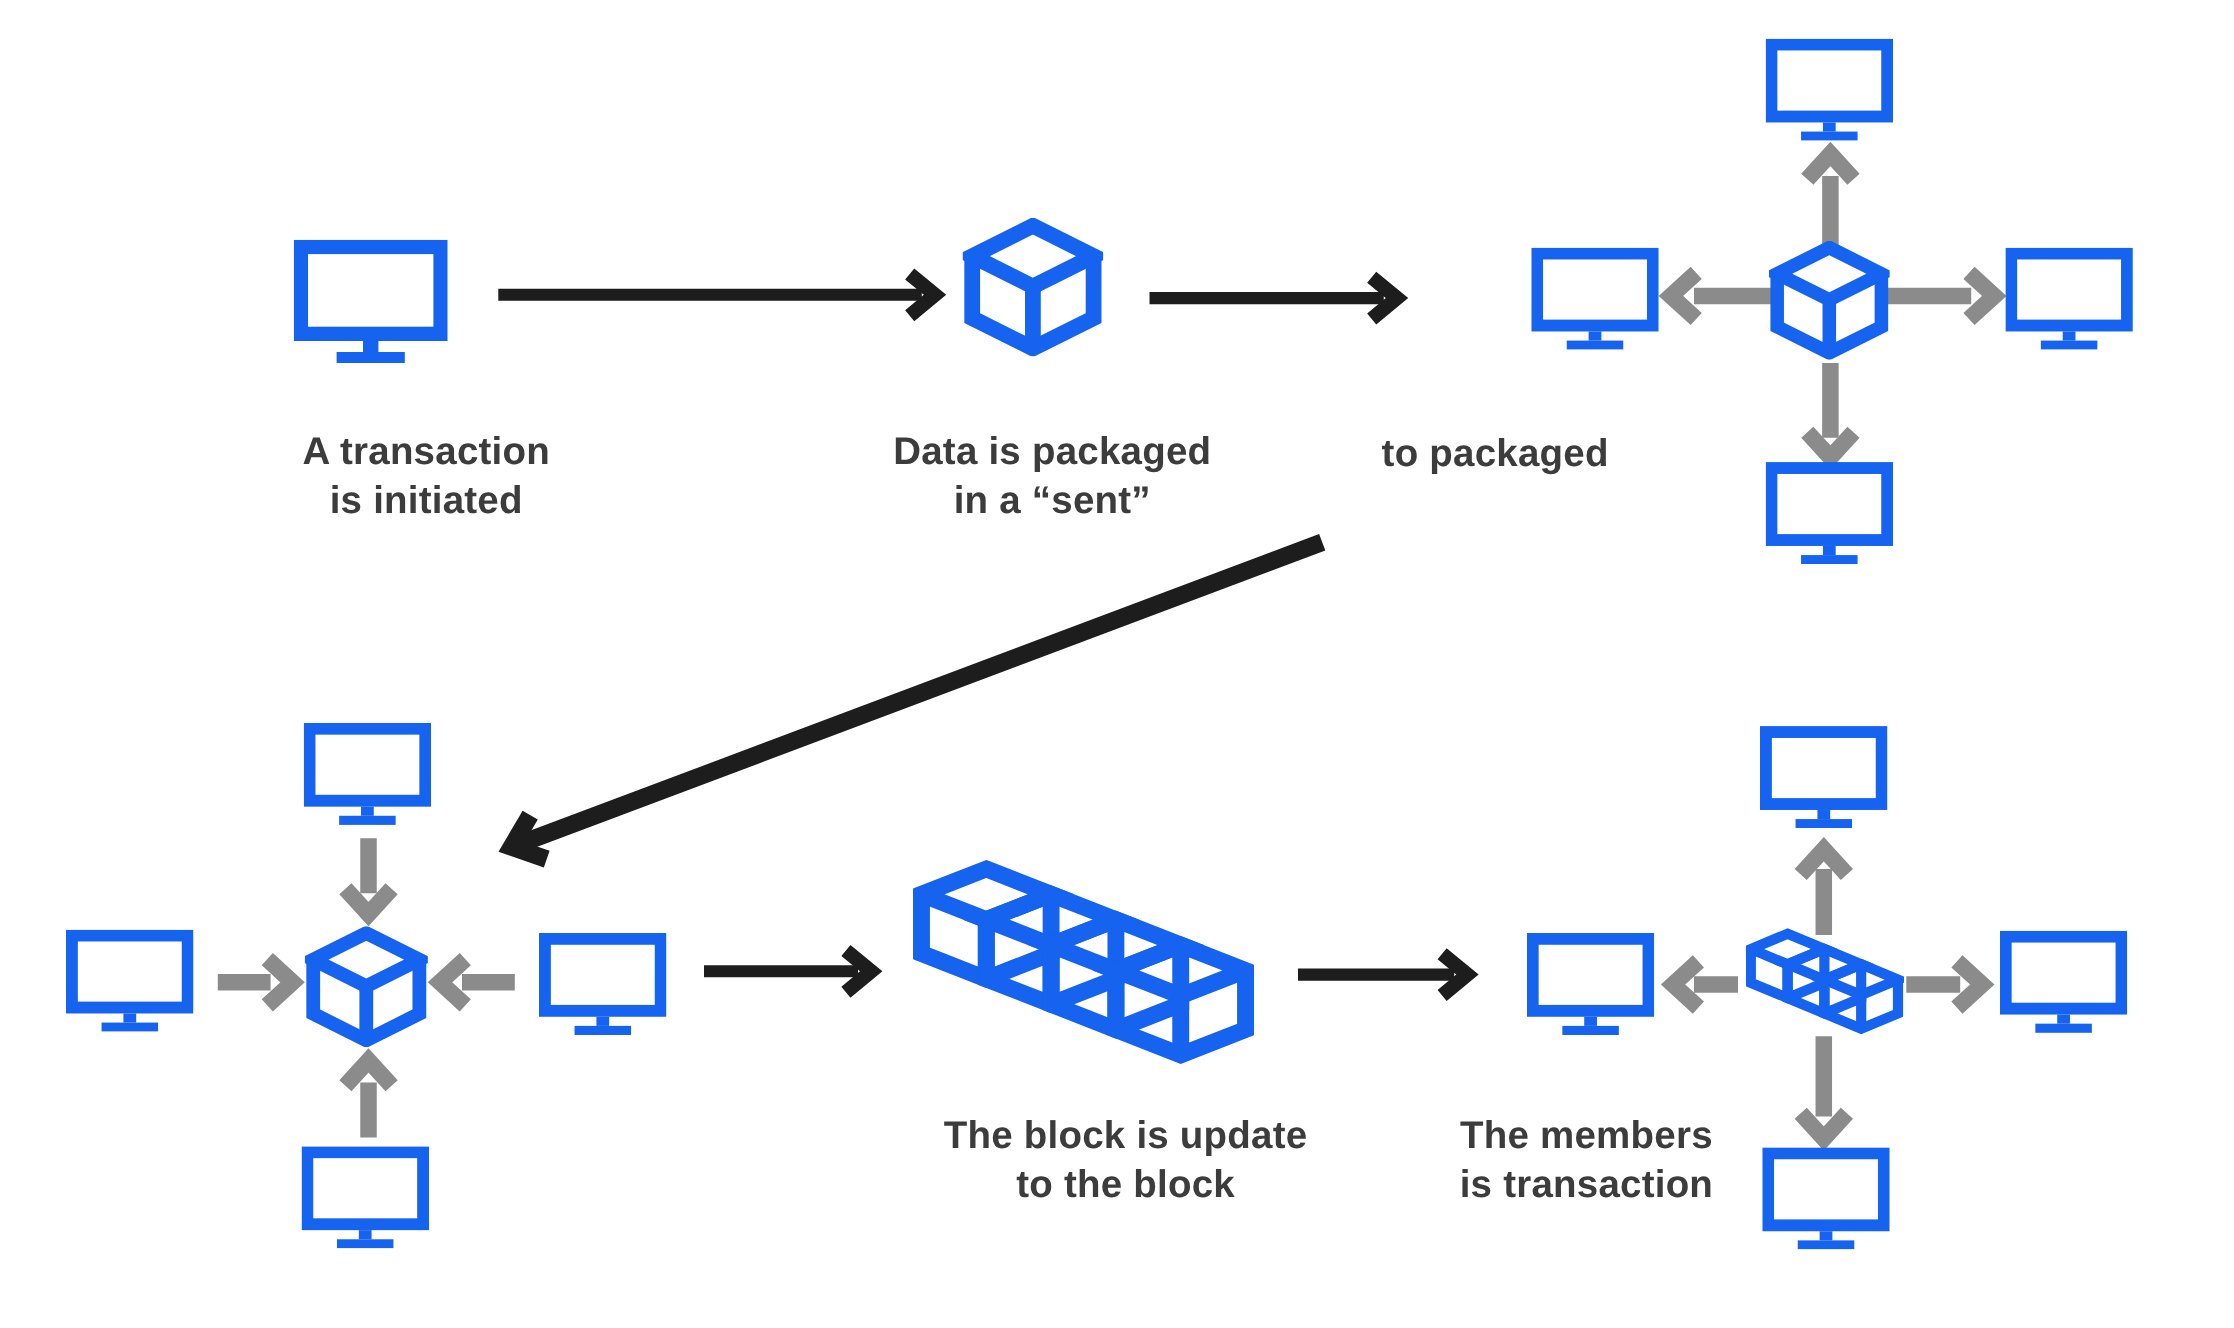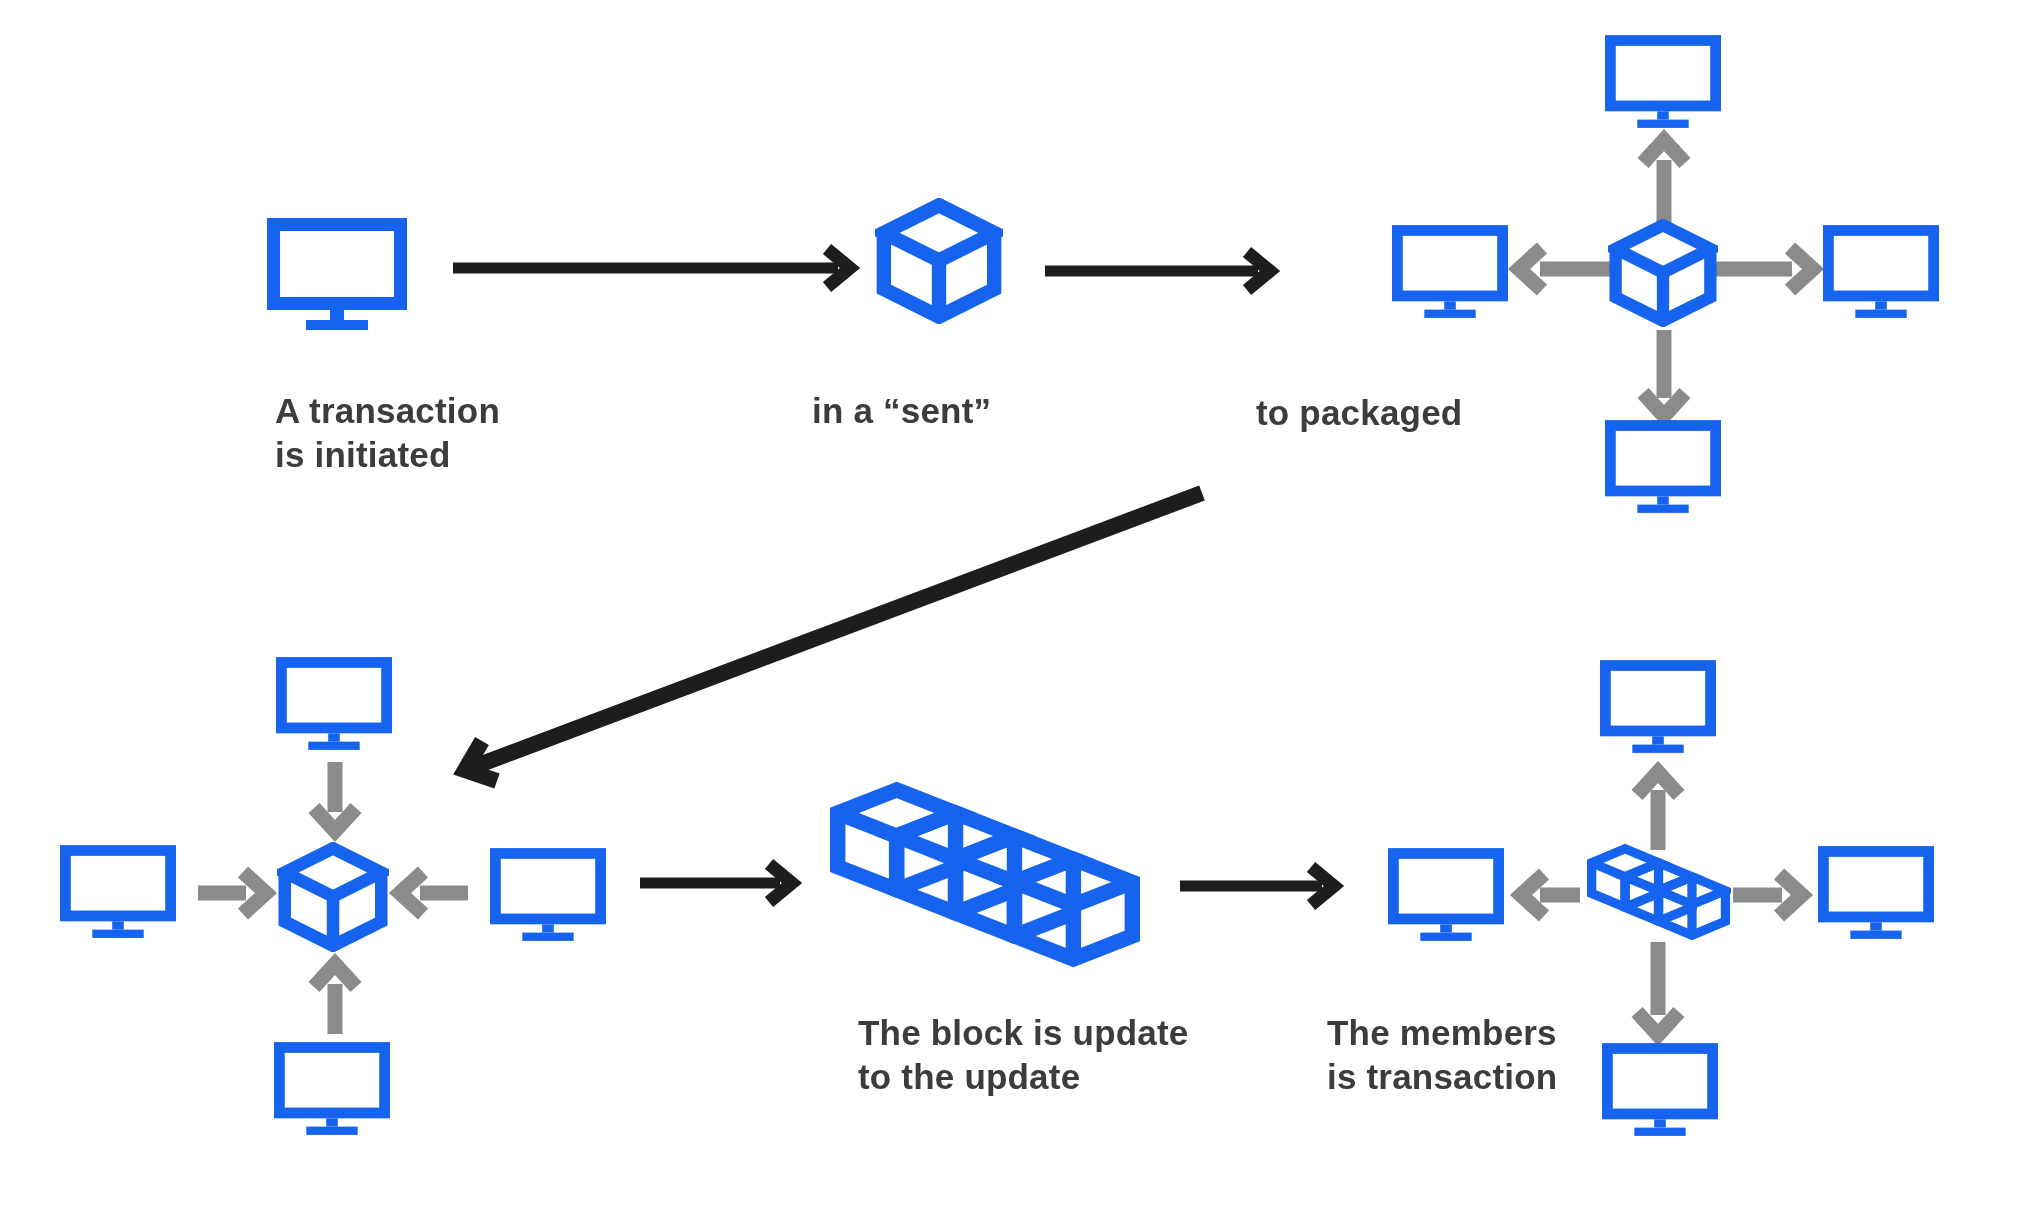--- a/index.html
+++ b/index.html
@@ -10,20 +10,21 @@
     --bg:#FFFFFF;
   }
   *{box-sizing:border-box;}
   body{margin:0;background:#fff;}
   .canvas{
     position:relative;
     width:2031px;height:1207px;
     background:var(--bg);
     font-family:"Liberation Sans", sans-serif;
     overflow:hidden;
+    text-align:center;
   }
   .icon{position:absolute;color:var(--blue);display:block;}
   .arrow-layer{position:absolute;left:0;top:0;width:2031px;height:1207px;}
   .label{
     position:absolute;
     font-weight:bold;
     font-size:35px;
     line-height:44px;
     color:var(--text);
     white-space:nowrap;
@@ -218,27 +219,28 @@
     </svg>
   <svg class="icon" style="left:1602px;top:1043px" width="116" height="93">
       <use href="#sym-monitor"></use>
     </svg>
 
   <div class="label" style="left:275px;top:389px">
     <span>A transaction</span>
     <span>is initiated</span>
   </div>
   <div class="label" style="left:812px;top:389px">
+    <span>Data is packaged</span>
     <span>in a “sent”</span>
   </div>
   <div class="label" style="left:1256px;top:391px">
     <span>to packaged</span>
   </div>
   <div class="label" style="left:858px;top:1011px">
     <span>The block is update</span>
-    <span>to the update</span>
+    <span>to the block</span>
   </div>
   <div class="label" style="left:1327px;top:1011px">
     <span>The members</span>
     <span>is transaction</span>
   </div>
 
 </div>
 
 </body></html>

